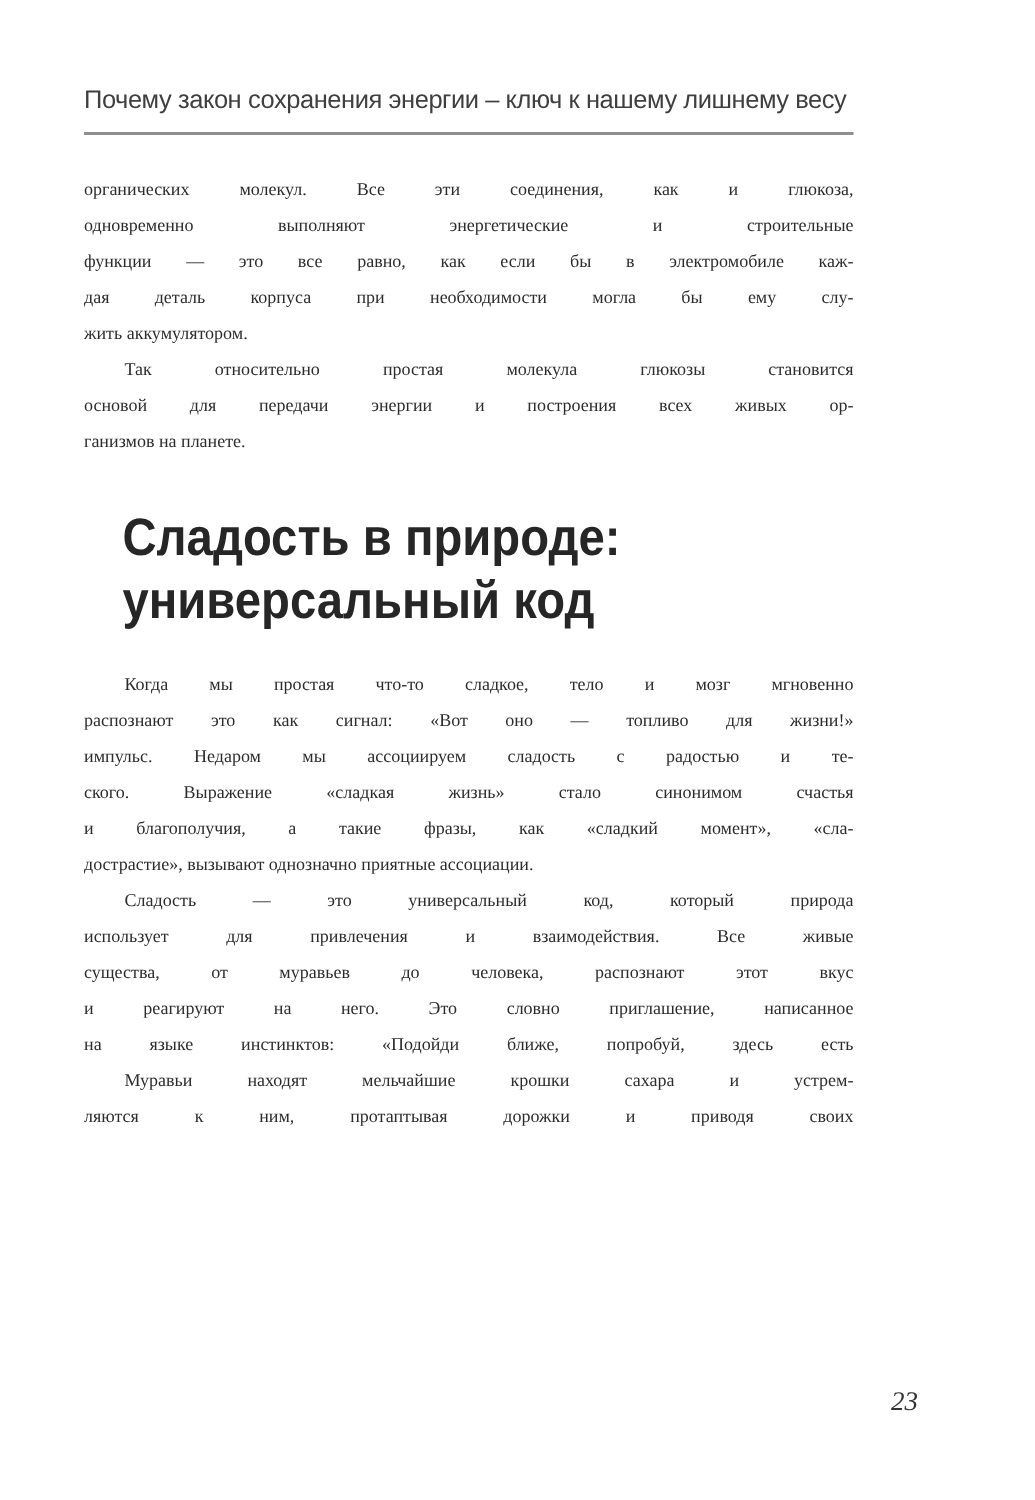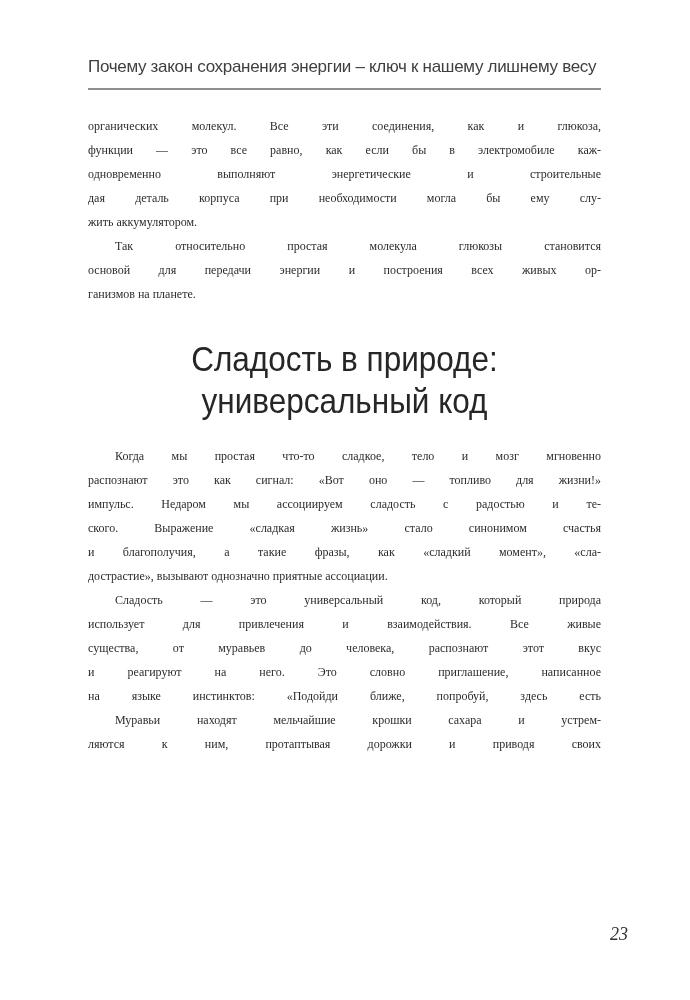--- a/index.html
+++ b/index.html
@@ -10,21 +10,21 @@
   .page {
     position: relative;
     width: 690px;
     height: 1000px;
     background: #ffffff;
     overflow: hidden;
     box-sizing: border-box;
     padding-top: 56px;
   }
   .column {
-    margin-left: 88px;
+    margin-left: 56px;
     width: 513px;
   }
   .running-header {
     font-family: "Liberation Sans", "DejaVu Sans", sans-serif;
     font-size: 17px;
     line-height: 22px;
     letter-spacing: -0.3px;
     color: var(--header-text, #3f3f3f);
     white-space: nowrap;
   }
@@ -52,56 +52,56 @@
   }
   .line.last {
     text-align-last: left;
   }
   .line.indent {
     text-indent: 27px;
   }
   .section-heading {
     margin: 32px 0 22px 0;
     font-family: "Liberation Sans", "DejaVu Sans", sans-serif;
-    font-weight: 400;
+    font-weight: 700;
     font-size: 35px;
     line-height: 42px;
     color: #262626;
-    text-align: center;
+    text-align: left;
   }
   .section-heading .h-line {
     display: block;
     transform: scaleX(0.9);
     transform-origin: center;
   }
   .page-number {
     position: absolute;
     top: 924px;
-    right: 62px;
+    right: 78px;
     font-family: "Liberation Serif", "DejaVu Serif", serif;
     font-style: italic;
     font-size: 18px;
     color: #333333;
   }
 </style>
 </head>
 <body>
 
 <div class="page">
   <div class="column">
 
     <div class="running-header">Почему закон сохранения энергии – ключ к нашему лишнему весу</div>
 
     <div class="header-rule"></div>
 
     <div class="body-text">
         <div class="paragraph">
           <div class="line">органических молекул. Все эти соединения, как и глюкоза,</div>
+          <div class="line">одновременно выполняют энергетические и строительные</div>
           <div class="line">функции — это все равно, как если бы в электромобиле каж-</div>
-          <div class="line">одновременно выполняют энергетические и строительные</div>
           <div class="line">дая деталь корпуса при необходимости могла бы ему слу-</div>
           <div class="line last">жить аккумулятором.</div>
         </div>
         <div class="paragraph">
           <div class="line indent">Так относительно простая молекула глюкозы становится</div>
           <div class="line">основой для передачи энергии и построения всех живых ор-</div>
           <div class="line last">ганизмов на планете.</div>
         </div>
       </div>
 

